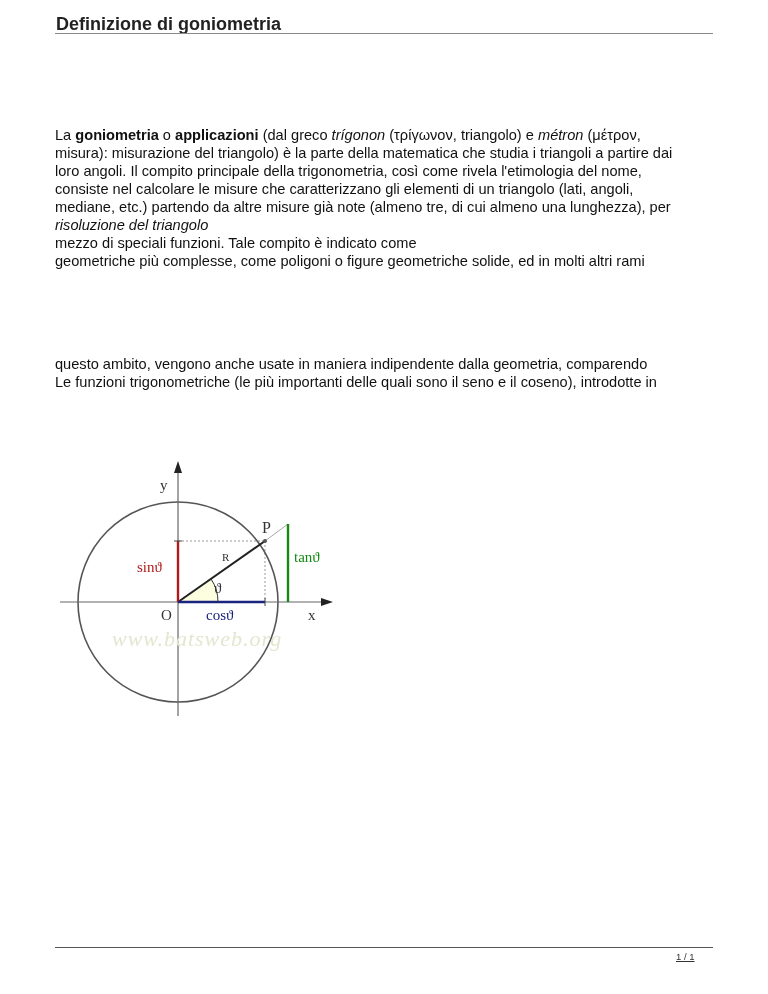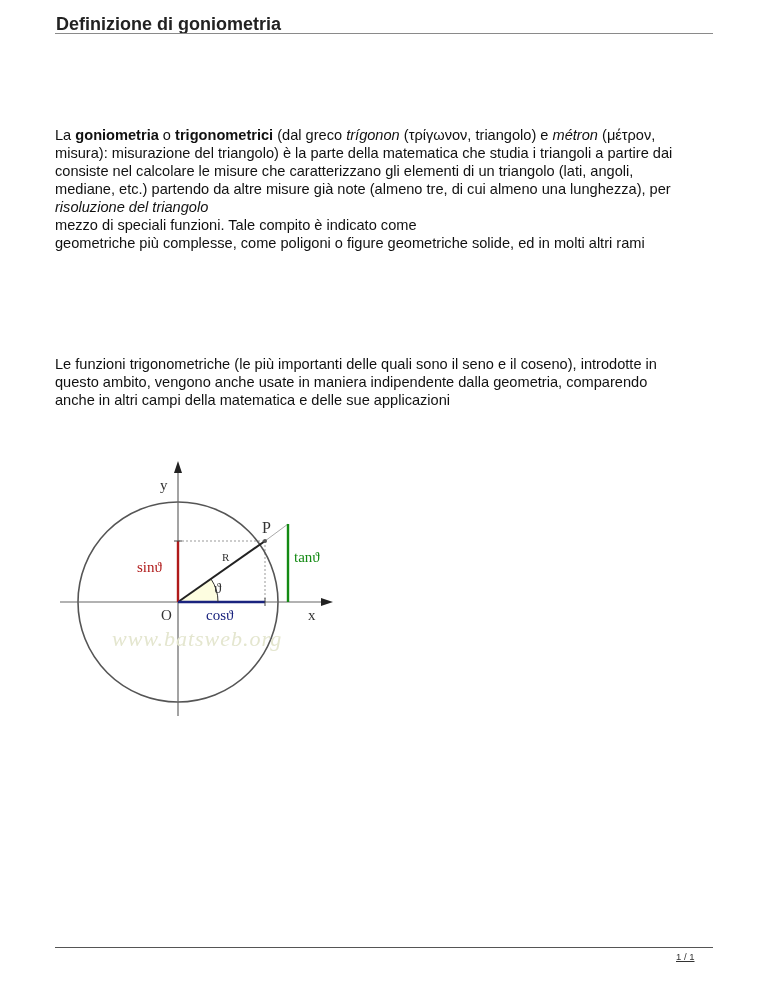--- a/index.html
+++ b/index.html
@@ -17,32 +17,32 @@
   .ftr-rule { position: absolute; left: 55px; top: 947px; width: 658px; height: 0; border-top: 1.5px solid #555; }
   .ftr-page { position: absolute; left: 676px; top: 951px; font-size: 9.5px; color: #333; text-decoration: underline; }
 </style>
 </head>
 <body>
 
 <div class="hdr-title">Definizione di goniometria</div>
 <div class="hdr-rule"></div>
 
 <div class="para p1" id="p1">
-    <span class="line"><span>La </span><b>goniometria</b><span> o </span><b>trigonometrici</b><span> (dal greco </span><i>trígonon</i><span> (τρίγωνον, triangolo) e </span><i>métron</i><span> (μέτρον,</span></span>
+    <span class="line"><span>La </span><b>goniometria</b><span> o </span><b>applicazioni</b><span> (dal greco </span><i>trígonon</i><span> (τρίγωνον, triangolo) e </span><i>métron</i><span> (μέτρον,</span></span>
     <span class="line"><span>misura): misurazione del triangolo) è la parte della matematica che studia i triangoli a partire dai</span></span>
+    <span class="line"><span>loro angoli. Il compito principale della trigonometria, così come rivela l'etimologia del nome,</span></span>
     <span class="line"><span>consiste nel calcolare le misure che caratterizzano gli elementi di un triangolo (lati, angoli,</span></span>
     <span class="line"><span>mediane, etc.) partendo da altre misure già note (almeno tre, di cui almeno una lunghezza), per</span></span>
     <span class="line"><i>risoluzione del triangolo</i></span>
     <span class="line"><span>mezzo di speciali funzioni. Tale compito è indicato come</span></span>
     <span class="line"><span>geometriche più complesse, come poligoni o figure geometriche solide, ed in molti altri rami</span></span>
   </div>
 <div class="para p2">
+  <span class="line">questo ambito, vengono anche usate in maniera indipendente dalla geometria, comparendo</span>
   <span class="line">Le funzioni trigonometriche (le più importanti delle quali sono il seno e il coseno), introdotte in</span>
-  <span class="line">questo ambito, vengono anche usate in maniera indipendente dalla geometria, comparendo</span>
-  <span class="line">anche in altri campi della matematica e delle sue applicazioni</span>
 </div>
 
 <svg class="diagram" viewBox="55 455 300 270" width="300" height="270">
 
   <path d="M178,602 L218,602 A40,40 0 0,0 211,579 Z" fill="#fdfde0"></path>
 
   <line x1="178" y1="541" x2="265" y2="541" stroke="#999" stroke-width="1" stroke-dasharray="2,2"></line>
   <line x1="265" y1="541" x2="265" y2="602" stroke="#999" stroke-width="1" stroke-dasharray="2,2"></line>
 
   <circle cx="178" cy="602" r="100" fill="none" stroke="#555" stroke-width="1.6"></circle>

